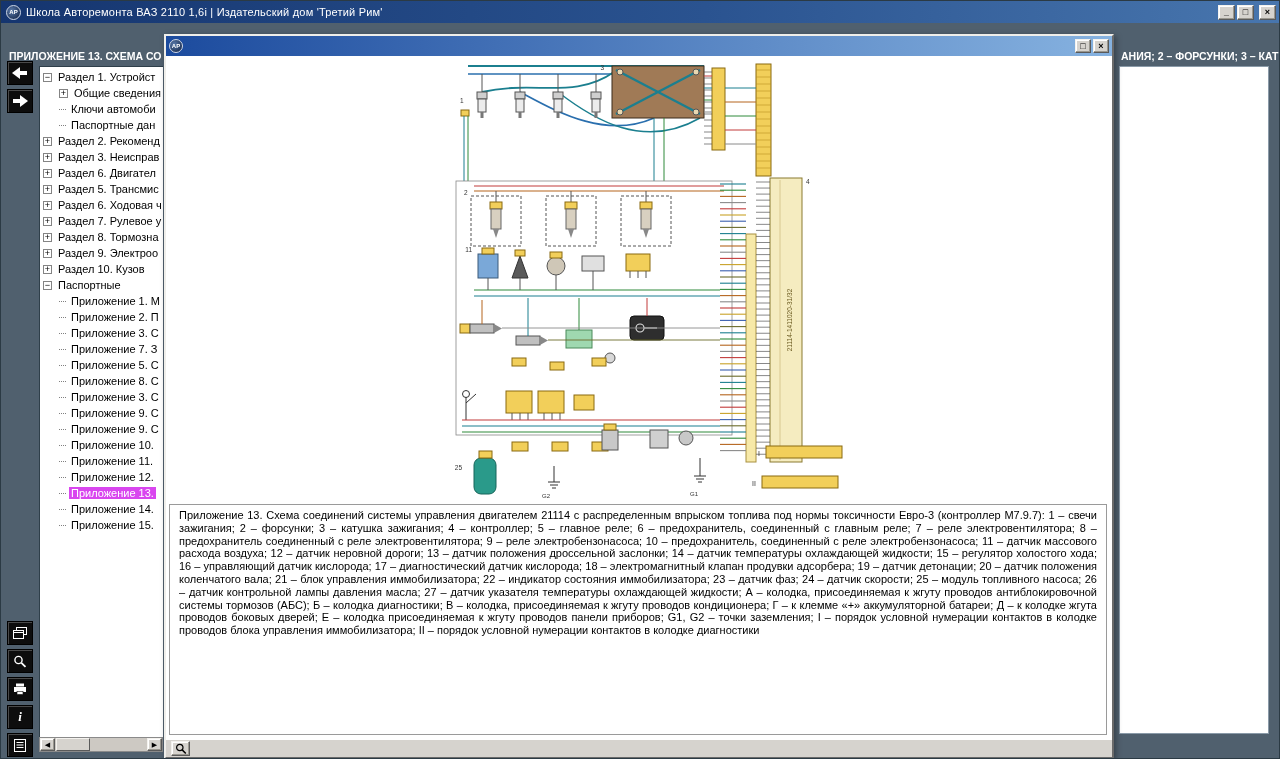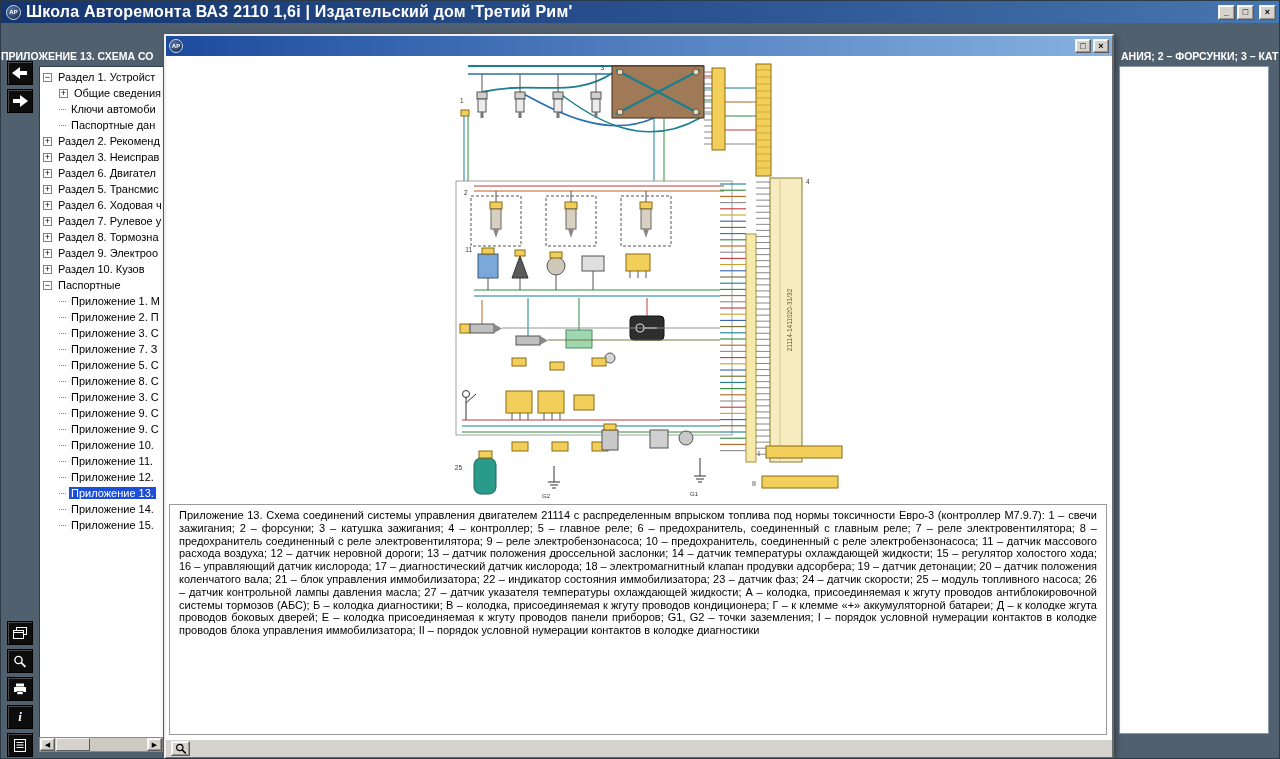--- a/index.html
+++ b/index.html
@@ -7,31 +7,31 @@
   .root{position:relative;width:1280px;height:759px;background:#50606e;overflow:hidden;border:1px solid #2b3a44}
 
   
   .titlebar{position:absolute;left:0;top:0;width:1280px;height:22px;
     background:linear-gradient(90deg,#15356f 0%,#2a5390 55%,#4876ae 100%);
     display:flex;align-items:center;padding:0 5px;gap:5px;z-index:50}
   .app-icon{width:15px;height:15px;border-radius:50%;flex:0 0 15px;
     background:radial-gradient(circle at 35% 35%,#5a7aaa,#0c1c3c);
     color:#fff;font-size:6px;font-weight:bold;display:flex;align-items:center;justify-content:center;
     border:1px solid #cfd8e8}
-  .title-text{color:#fff;font-size:16px;font-weight:bold;white-space:nowrap;letter-spacing:.2px}
+  .title-text{color:#fff;font-size:11px;font-weight:normal;white-space:nowrap;letter-spacing:.2px}
   .win-controls{margin-left:auto;display:flex;align-items:center;gap:2px}
   .btn3d{background:#d6d3ce;border:1px solid;border-color:#f4f2ee #5a5a5a #5a5a5a #f4f2ee;
     box-shadow:inset -1px -1px 0 #9a978f,inset 1px 1px 0 #fff;cursor:default;
     display:flex;align-items:center;justify-content:center;color:#000}
   .winbtn{width:17px;height:15px;font-size:9px;font-weight:bold;line-height:10px}
   .winbtn.close{margin-left:3px}
 
   
   .hdr{position:absolute;top:49px;color:#fff;font-size:10.5px;font-weight:bold;white-space:nowrap;overflow:hidden;z-index:1}
-  .hdr-left{left:0;width:154px}
+  .hdr-left{left:8px;width:154px}
   .hdr-right{left:1120px;width:158px}
 
   
   .right-panel{position:absolute;left:1118px;top:65px;width:150px;height:668px;background:#fff;
     border:1px solid #8a9aa8;z-index:1}
 
   
   .toolbtn{position:absolute;left:6px;width:26px;height:24px;background:#0d0d0d;border:1px solid #000;
     box-shadow:inset 1px 1px 0 #4a4a4a;display:flex;align-items:center;justify-content:center;color:#fff;z-index:2}
   .side-tools .toolbtn{position:static}
@@ -41,21 +41,21 @@
   
   .tree{position:absolute;left:38px;top:65px;width:124px;height:671px;background:#fff;
     border-left:1px solid #2f3f4a;border-top:1px solid #2f3f4a;overflow:hidden;padding-top:2px;z-index:2}
   .tree-row{height:16px;display:flex;align-items:center;font-size:11px;white-space:nowrap;color:#000}
   .tree-row.lvl0{padding-left:3px}
   .tree-row.lvl1{padding-left:19px}
   .tbox{width:9px;height:9px;flex:0 0 9px;border:1px solid #848484;background:#fff;
     font-size:9px;line-height:7px;text-align:center;margin-right:4px;color:#000}
   .tstub{width:7px;flex:0 0 7px;border-top:1px dotted #808080;margin-right:3px}
   .tlbl{padding:0 2px}
-  .tlbl.sel{background:#1d4ed8;color:#fff}
+  .tlbl.sel{background:#d946ef;color:#fff}
 
   
   .hscroll{position:absolute;left:38px;top:736px;width:124px;height:15px;background:#cdc9c3;
     display:flex;align-items:center;border:1px solid #8a8a8a;z-index:2}
   .sb-btn{width:15px;height:13px;flex:0 0 15px;font-size:7px}
   .sb-track{flex:1;height:13px;position:relative;background:#cdc9c3}
   .sb-thumb{position:absolute;left:1px;top:0;width:34px;height:13px;background:#d6d3ce;
     border:1px solid;border-color:#f4f2ee #5a5a5a #5a5a5a #f4f2ee}
 
   

